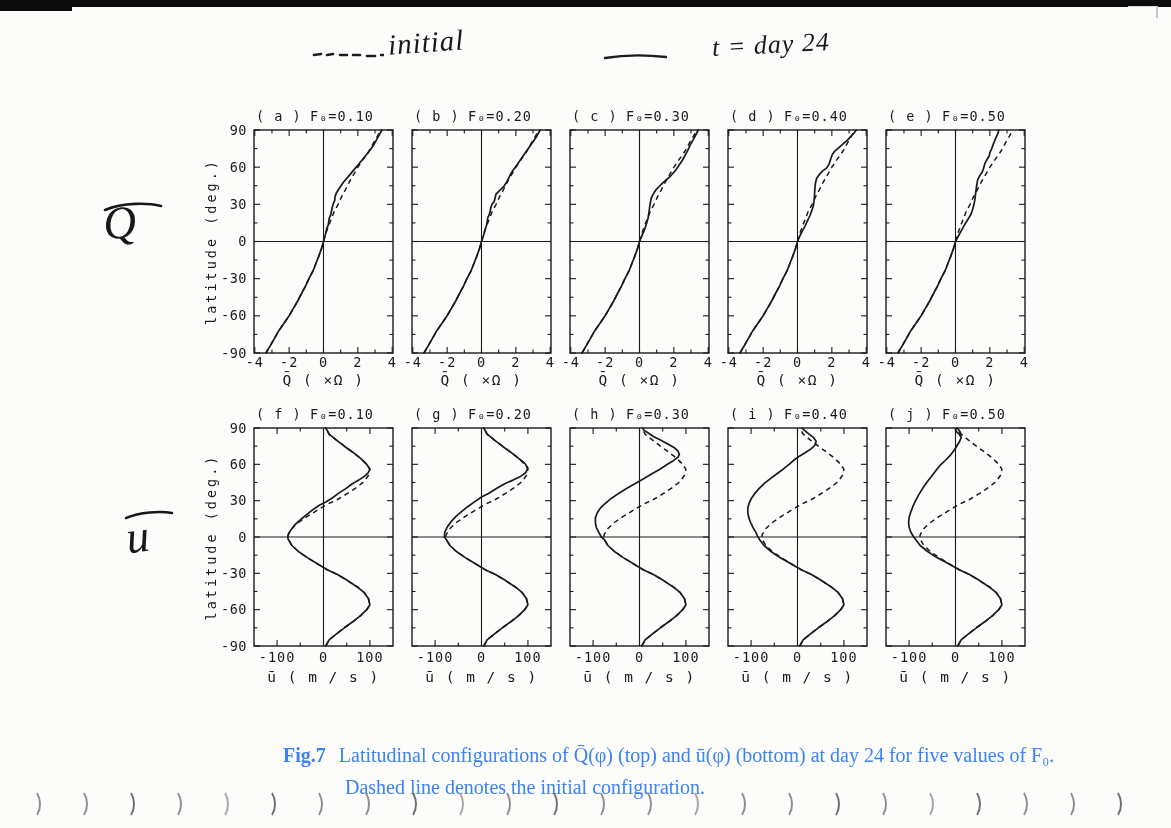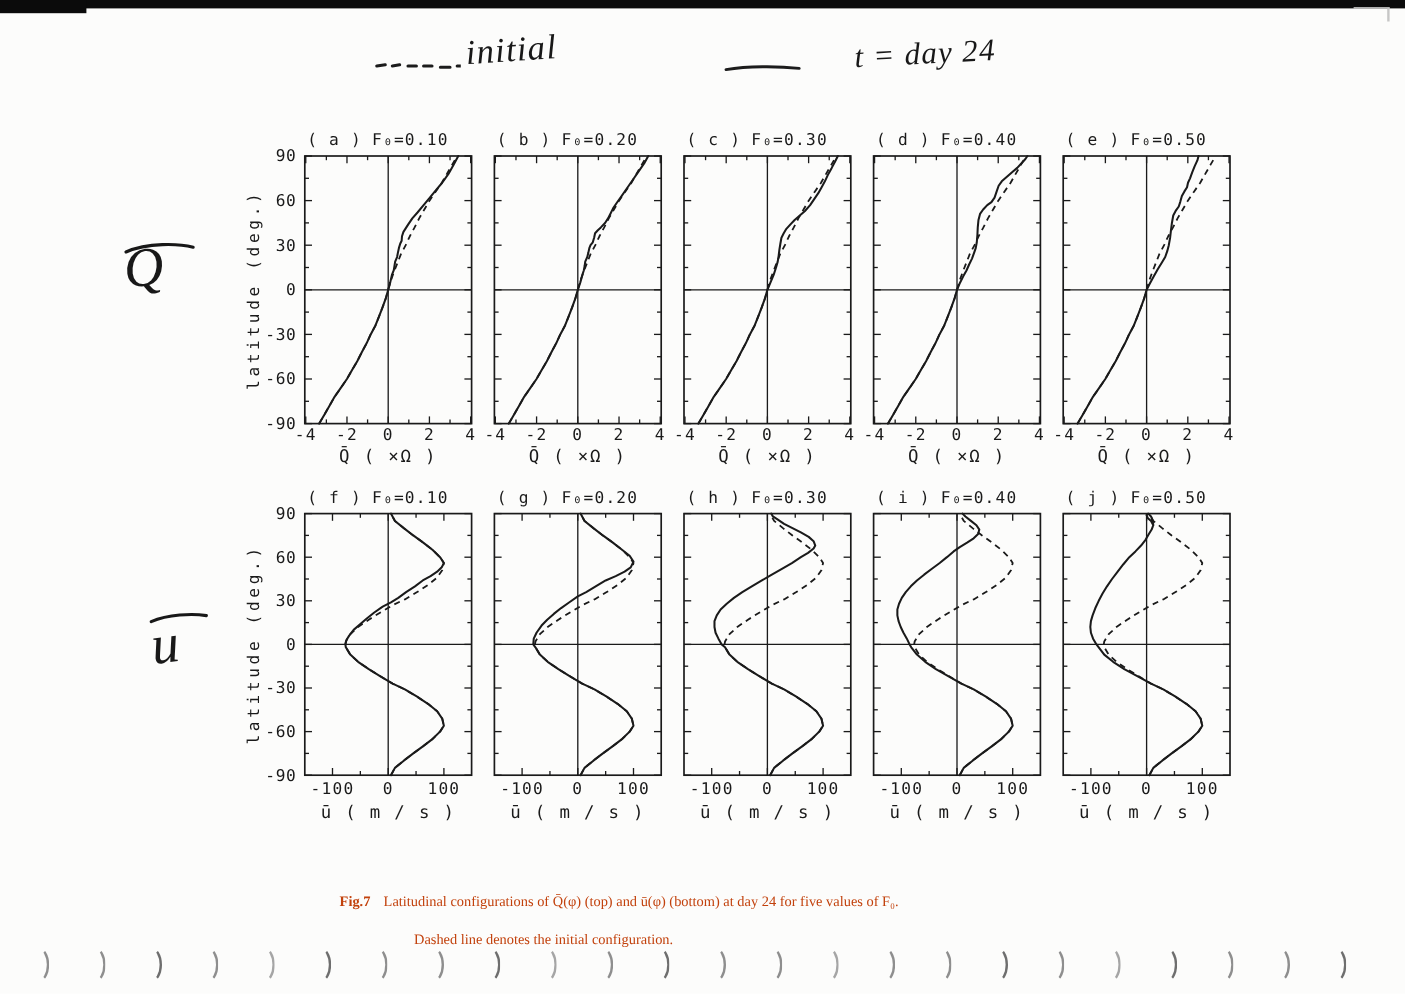--- a/index.html
+++ b/index.html
@@ -11,21 +11,21 @@
         border-right:2px solid #c6c6c6;border-top:1px solid #d8d8d8;}
   .hw{font-family:"Liberation Serif",serif;font-style:italic;color:#181818;}
   .legend-item{position:absolute;white-space:nowrap;}
   #legend-initial-label{left:388px;top:26px;font-size:29px;transform:rotate(-4deg);letter-spacing:1px;}
   #legend-solid-label{left:712px;top:30px;font-size:26px;transform:rotate(-3deg);letter-spacing:1px;}
   .legend-swatch{position:absolute;}
   #hw-q{position:absolute;left:95px;top:196px;}
   #hw-u{position:absolute;left:116px;top:506px;}
   .hw-letter{font-size:46px;display:inline-block;transform:rotate(-7deg);}
   #figure-svg{position:absolute;left:0;top:0;pointer-events:none;}
-  .caption{position:absolute;font-family:"Liberation Serif",serif;font-size:12px;color:#c2410c;
+  .caption{position:absolute;font-family:"Liberation Serif",serif;font-size:20px;color:#3b82f6;
            white-space:nowrap;}
   #caption-line1{left:283px;top:744px;}
   #caption-line2{left:345px;top:776px;text-align:center;}
   .fig-label{font-weight:bold;margin-right:8px;}
   .rings{position:absolute;left:0;top:789px;width:1171px;height:32px;}
   .ring{position:absolute;top:0;width:15px;height:26px;border:2.5px solid transparent;
         border-right-color:#8e8e8e;border-radius:50%;}
   .ring:nth-child(3n){border-right-color:#6e6e6e;}
   .ring:nth-child(5n){border-right-color:#a5a5a5;}
 </style>

